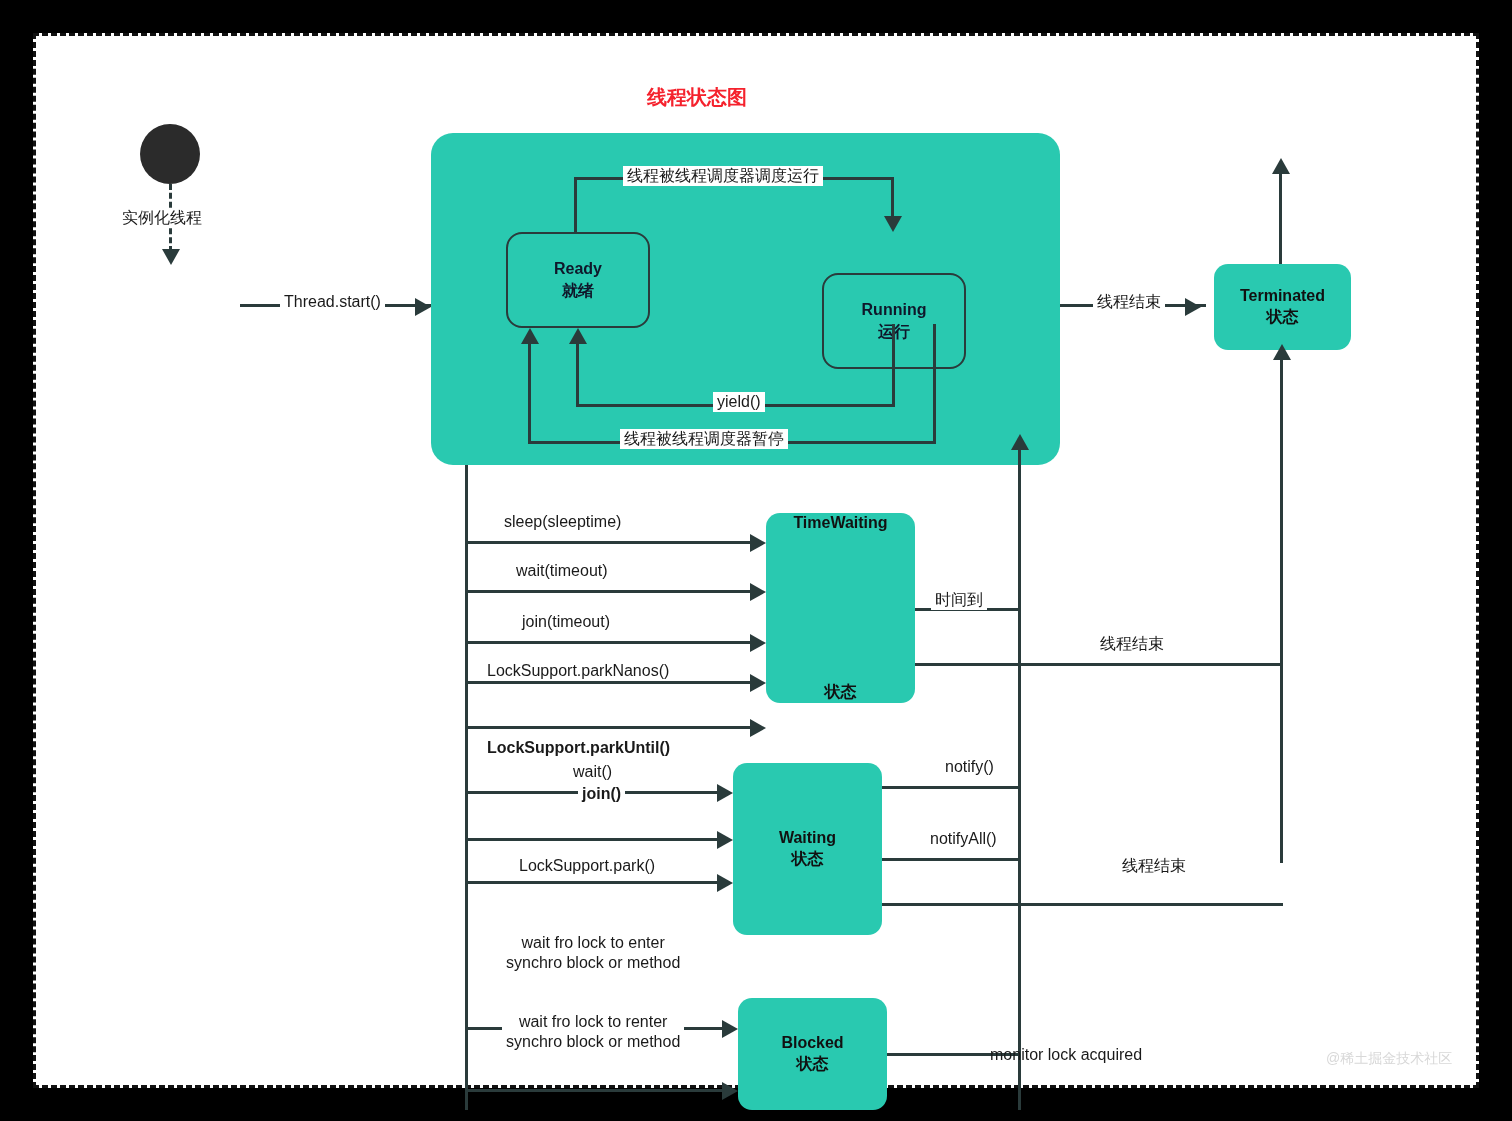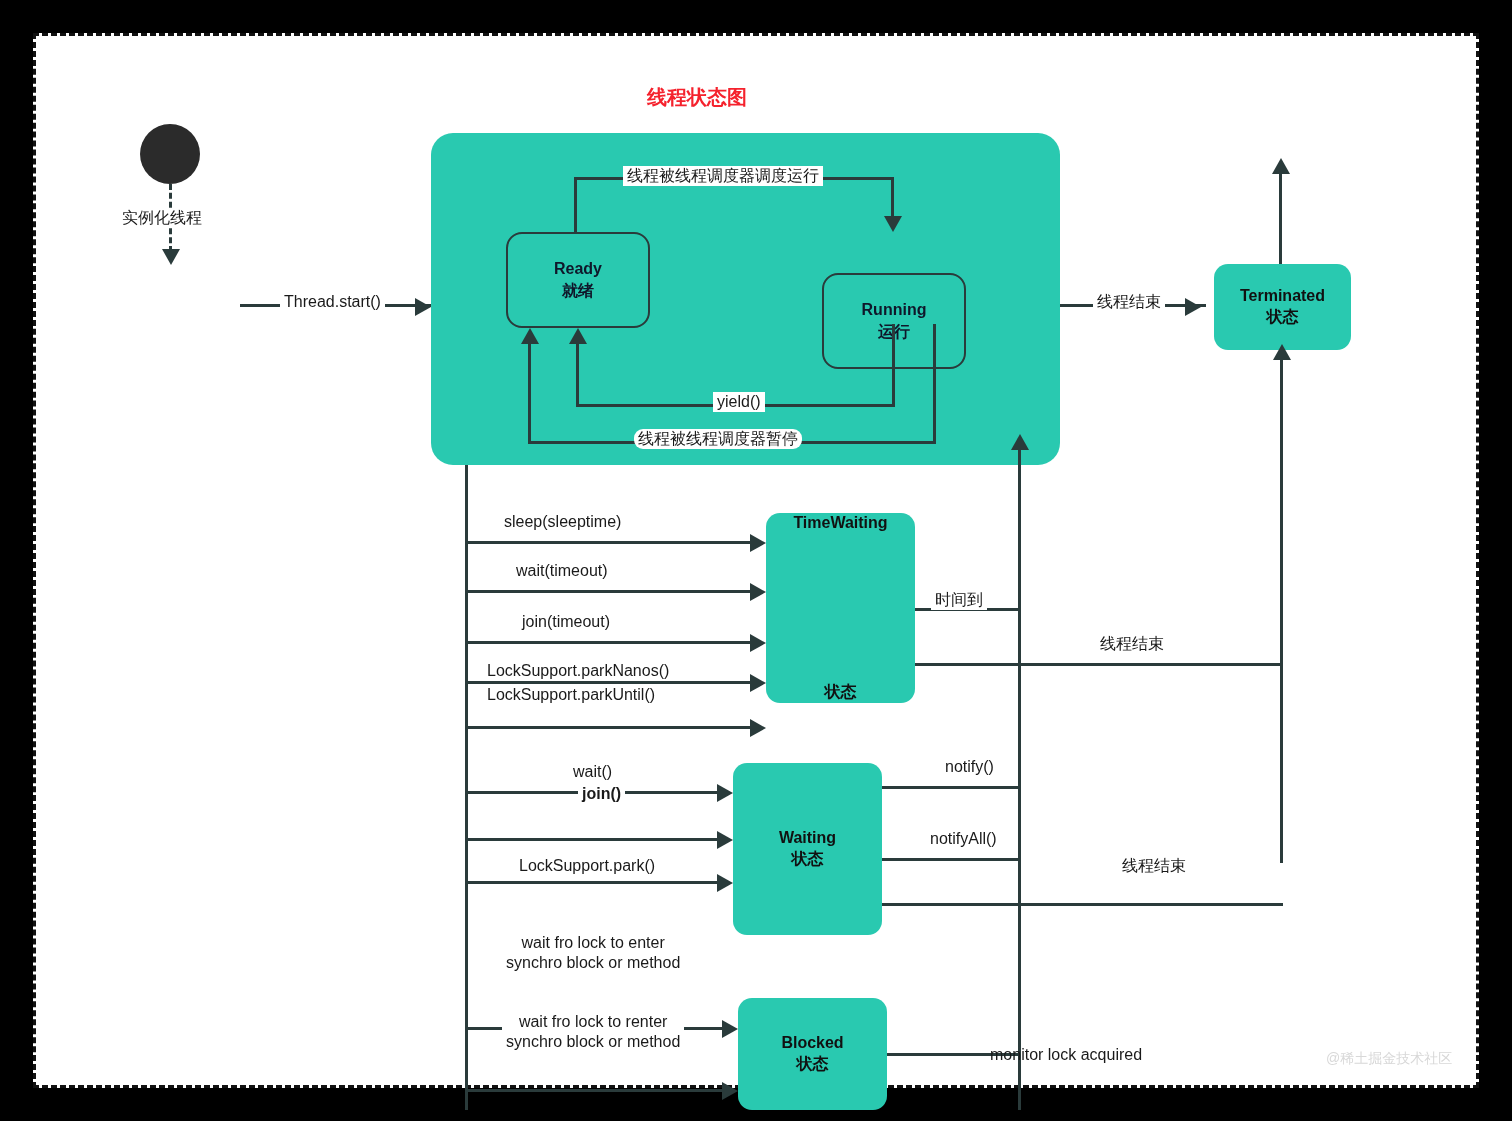--- a/index.html
+++ b/index.html
@@ -72,21 +72,21 @@
     <div class="v" style="left:856px;top:288px;height:83px;"></div>
     <div class="h" style="left:540px;top:368px;width:319px;"></div>
     <div class="v" style="left:540px;top:306px;height:62px;"></div>
     <div class="ar-u" style="left:533px;top:292px;"></div>
     <div class="lbl" style="left:677px;top:356px;">yield()</div>
 
     <div class="v" style="left:897px;top:288px;height:119px;"></div>
     <div class="h" style="left:492px;top:405px;width:408px;"></div>
     <div class="v" style="left:492px;top:306px;height:99px;"></div>
     <div class="ar-u" style="left:485px;top:292px;"></div>
-    <div class="lbl" style="left:598px;top:393px;border-radius:9px;">线程被线程调度器暂停</div>
+    <div class="lbl" style="left:584px;top:393px;">线程被线程调度器暂停</div>
 
     <div class="h" style="left:1024px;top:268px;width:146px;"></div>
     <div class="ar-r" style="left:1149px;top:262px;"></div>
     <div class="lbl" style="left:1057px;top:256px;">线程结束</div>
 
     <div class="node" style="left:1178px;top:228px;width:137px;height:86px;">
       <span>Terminated</span>
       <span>状态</span>
     </div>
 
@@ -111,21 +111,21 @@
     <div class="h" style="left:429px;top:605px;width:294px;"></div>
     <div class="ar-r" style="left:714px;top:598px;"></div>
     <div class="lbl" style="left:482px;top:576px;">join(timeout)</div>
 
     <div class="h" style="left:429px;top:645px;width:294px;"></div>
     <div class="ar-r" style="left:714px;top:638px;"></div>
     <div class="lbl" style="left:447px;top:625px;">LockSupport.parkNanos()</div>
 
     <div class="h" style="left:429px;top:690px;width:294px;"></div>
     <div class="ar-r" style="left:714px;top:683px;"></div>
-    <div class="lbl" style="left:447px;top:649px;">LockSupport.parkUntil()</div>
+    <div class="lbl" style="left:447px;top:702px;font-weight:bold;">LockSupport.parkUntil()</div>
 
     <div class="v" style="left:982px;top:404px;height:670px;"></div>
     <div class="ar-u" style="left:975px;top:398px;"></div>
 
     <div class="h" style="left:879px;top:572px;width:106px;"></div>
     <div class="lbl" style="left:895px;top:543px;margin-top:11px;">时间到</div>
 
     <div class="h" style="left:879px;top:627px;width:368px;"></div>
     <div class="lbl" style="left:1060px;top:598px;">线程结束</div>
 

